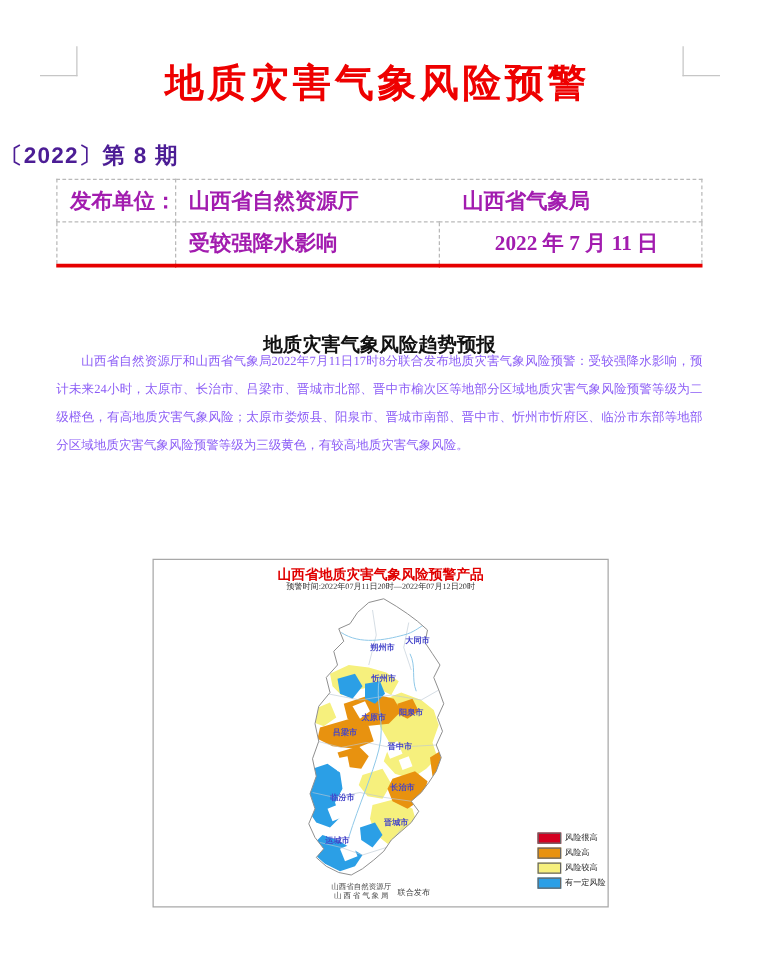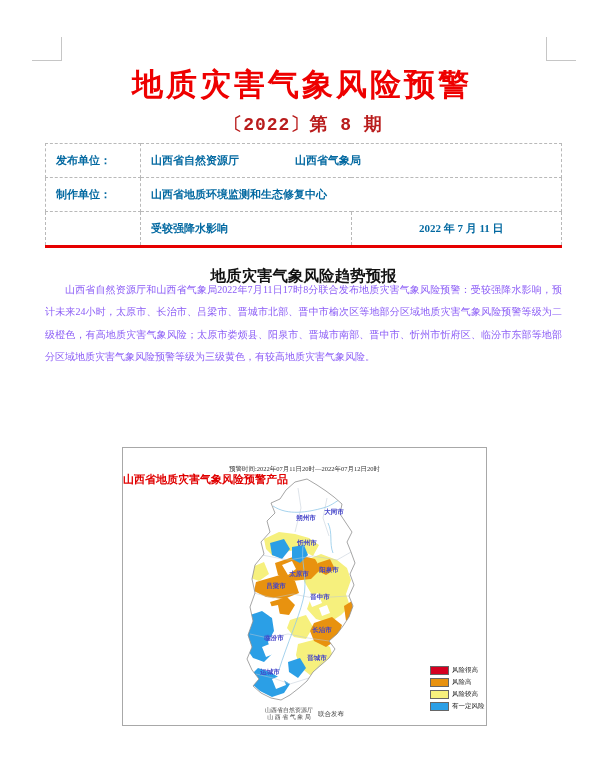--- a/index.html
+++ b/index.html
@@ -7,51 +7,51 @@
     width:607px;height:783px;background:#ffffff;position:relative;
     font-family:"Liberation Serif","DejaVu Serif",serif;
     overflow:hidden;
   }
   
   .crop-tl{position:absolute;left:32px;top:37px;width:29px;height:23px;
     border-right:1px solid #c6c6c6;border-bottom:1px solid #c6c6c6;}
   .crop-tr{position:absolute;left:546px;top:37px;width:29px;height:23px;
     border-left:1px solid #c6c6c6;border-bottom:1px solid #c6c6c6;}
 
-  .doc-title{position:absolute;top:64px;left:0;width:604px;text-align:center;
+  .doc-title{position:absolute;top:46px;left:0;width:604px;text-align:center;
     color:#ee0000;font-weight:bold;font-size:31px;letter-spacing:3px;
     font-family:"Liberation Sans","DejaVu Sans",sans-serif;}
-  .doc-issue{position:absolute;top:112px;left:0;width:607px;text-align:center;
-    color:#b91c1c;font-weight:bold;font-size:18px;letter-spacing:1px;
-    font-family:Liberation Mono, monospace;}
+  .doc-issue{position:absolute;top:112px;left:0;width:607px;text-align:left;
+    color:#4c1d95;font-weight:bold;font-size:18px;letter-spacing:1px;
+    font-family:Liberation Sans, sans-serif;}
 
   table.info{position:absolute;left:45px;top:143px;width:517px;
     border-collapse:collapse;table-layout:fixed;
     border-bottom:3px solid #e60000;}
   table.info td{border:1px dashed #b9b9b9;height:33px;
-    color:#0369a1;font-weight:bold;font-size:11px;vertical-align:middle;
+    color:#a21caf;font-weight:bold;font-size:17px;vertical-align:middle;
     padding:0 0 0 10px;white-space:nowrap;overflow:hidden;}
   table.info tr:last-child td{border-bottom:none;}
   td.lbl{width:84px;}
   td.date-cell{text-align:center;padding-right:8px;width:183px;}
-  .gap-b{margin-left:56px;}
+  .gap-b{margin-left:83px;}
 
   .section-heading{position:absolute;top:266px;left:0;width:607px;text-align:center;
     color:#111;font-weight:bold;font-size:15.5px;
     font-family:Liberation Sans, sans-serif;}
   .body-text{position:absolute;top:279px;left:45px;width:517px;
     font-size:10px;line-height:22.4px;color:#8b5cf6;text-align:justify;}
   .body-text p{margin:0;text-indent:2em;}
 
   
   .map-box{position:absolute;left:122px;top:447px;width:363px;height:277px;
     border:1px solid #a8a8a8;background:#fff;}
-  .map-title{position:absolute;top:4px;left:0;width:100%;
+  .map-title{position:absolute;top:4px;left:0;width:100%;text-align:center;
     color:#e00000;font-weight:bold;font-size:11px;
-    font-family:"Liberation Sans","DejaVu Sans",sans-serif;margin-top:20px;}
+    font-family:"Liberation Sans","DejaVu Sans",sans-serif;}
   .map-sub{position:absolute;top:17px;left:0;width:100%;text-align:center;
     color:#333;font-size:6.5px;}
   svg.map-svg{position:absolute;left:0;top:0;width:363px;height:277px;}
   .p-outline{fill:none;stroke:#8f8f8f;stroke-width:0.8;}
   .p-base{fill:#ffffff;stroke:none;}
   .risk-high{fill:#e8920f;}
   .risk-mid{fill:#f6f07d;}
   .risk-some{fill:#2b9fe6;}
   .hole{fill:#ffffff;}
   .county{fill:none;stroke:#bcc8d4;stroke-width:0.5;}
@@ -78,24 +78,20 @@
 
 <table class="info">
   <tbody>
       <tr>
     <td class="lbl">发布单位：</td>
     <td colspan="2">
       <span>山西省自然资源厅</span><span class="gap-b">山西省气象局</span>
     </td>
   </tr>
   <tr>
-    <td class="lbl">制作单位：</td>
-    <td colspan="2">山西省地质环境监测和生态修复中心</td>
-  </tr>
-  <tr>
     <td class="lbl"></td>
     <td>受较强降水影响</td>
     <td class="date-cell">2022 年 7 月 11 日</td>
   </tr>
 </tbody>
   </table>
 
 <div class="section-heading">地质灾害气象风险趋势预报</div>
 
 <div class="body-text">

